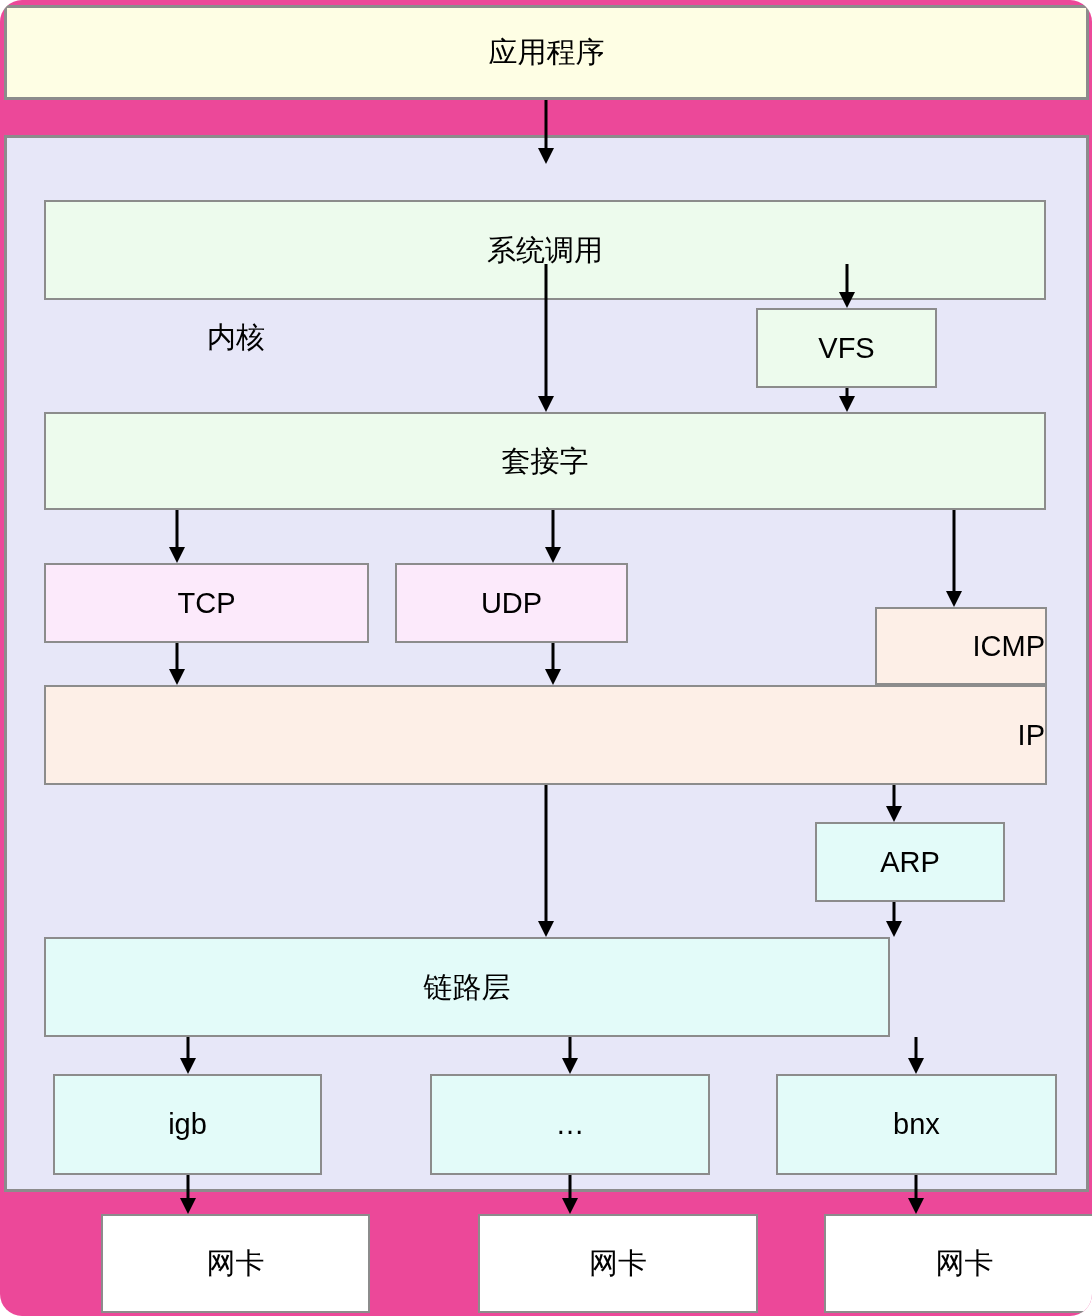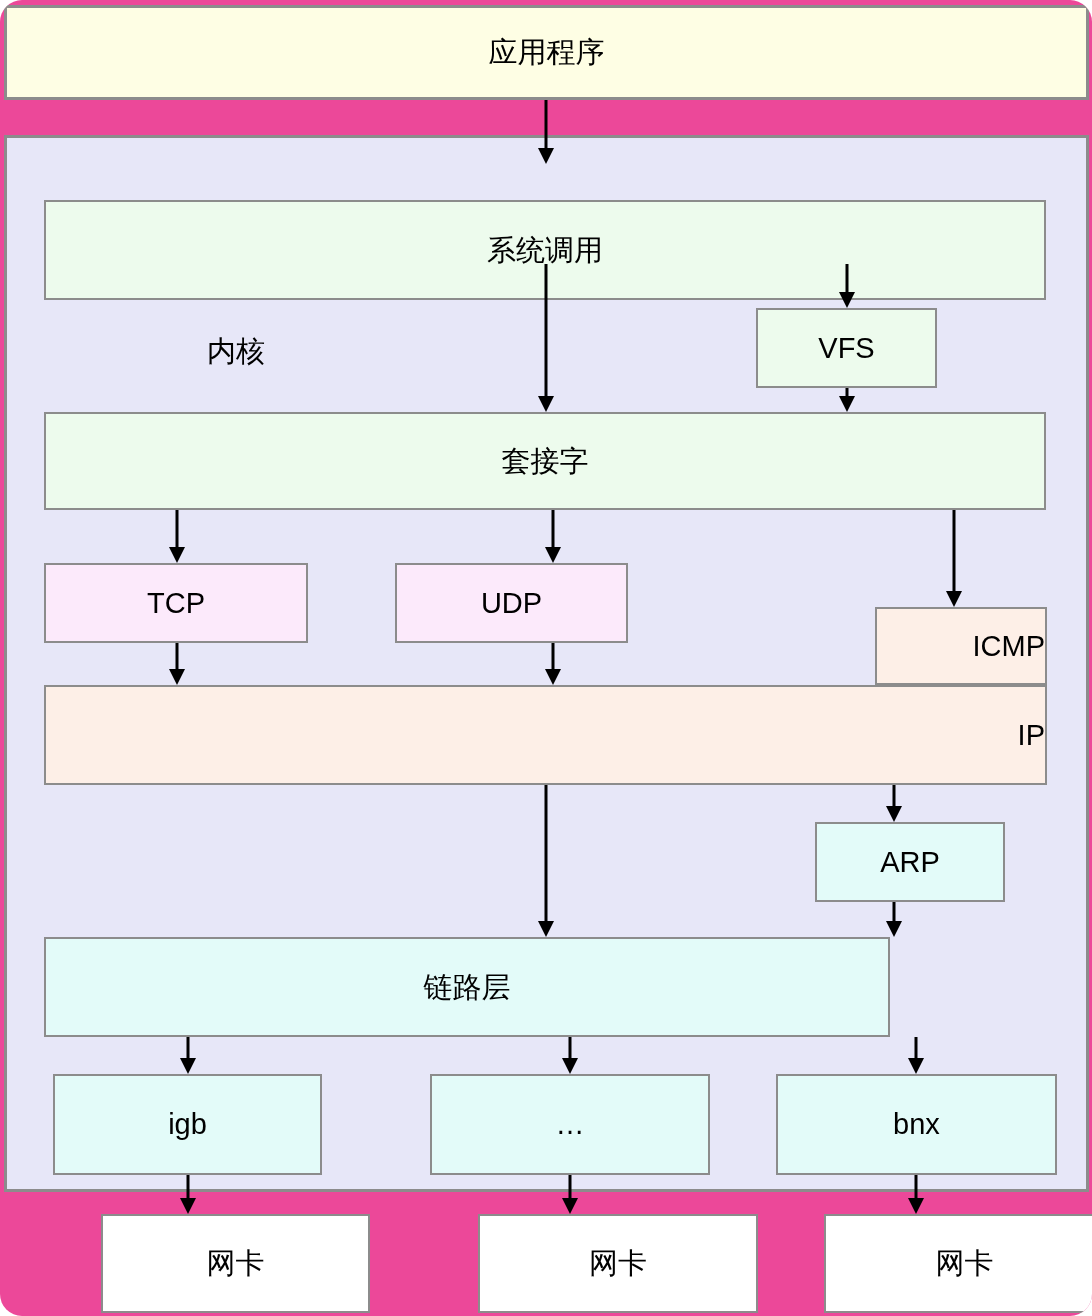--- a/index.html
+++ b/index.html
@@ -34,21 +34,20 @@
   .fill-peach { background: #FDEFE7; justify-content: flex-end; }
   .fill-cyan { background: #E3FBF9; }
   .fill-white { background: #FFFFFF; margin-left: 48px; }
 
   .kernel-label {
     position: absolute;
     left: 207px;
     top: 320px;
     font-size: 29px;
     line-height: 1.2;
-    margin-top: 14px;
   }
 
   .arrow {
     position: absolute;
     width: 16px;
     pointer-events: none;
   }
   .arrow::before {
     content: "";
     position: absolute;
@@ -88,21 +87,21 @@
   </div>
 
   <div class="node fill-green" style="left:756px; top:308px; width:181px; height:80px;">
     <span>VFS</span>
   </div>
 
   <div class="node fill-green" style="left:44px; top:412px; width:1002px; height:98px;">
     <span>套接字</span>
   </div>
 
-  <div class="node fill-pink" style="left:44px; top:563px; width:264px; height:80px;">
+  <div class="node fill-pink" style="left:44px; top:563px; width:325px; height:80px;">
     <span>TCP</span>
   </div>
 
   <div class="node fill-pink" style="left:395px; top:563px; width:233px; height:80px;">
     <span>UDP</span>
   </div>
 
   <div class="node fill-peach" style="left:875px; top:607px; width:172px; height:78px;">
     <span>ICMP</span>
   </div>

